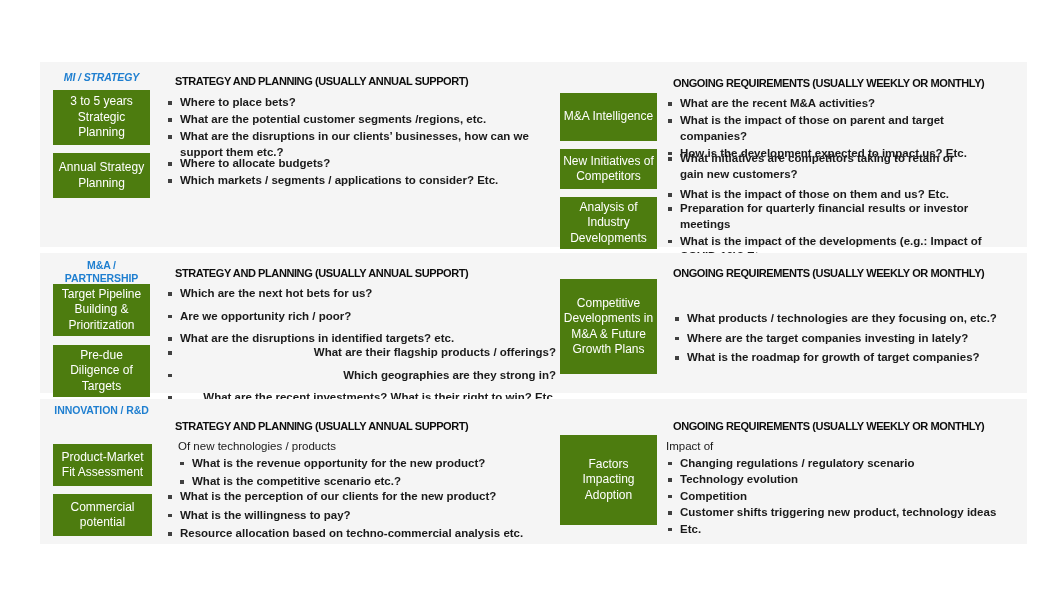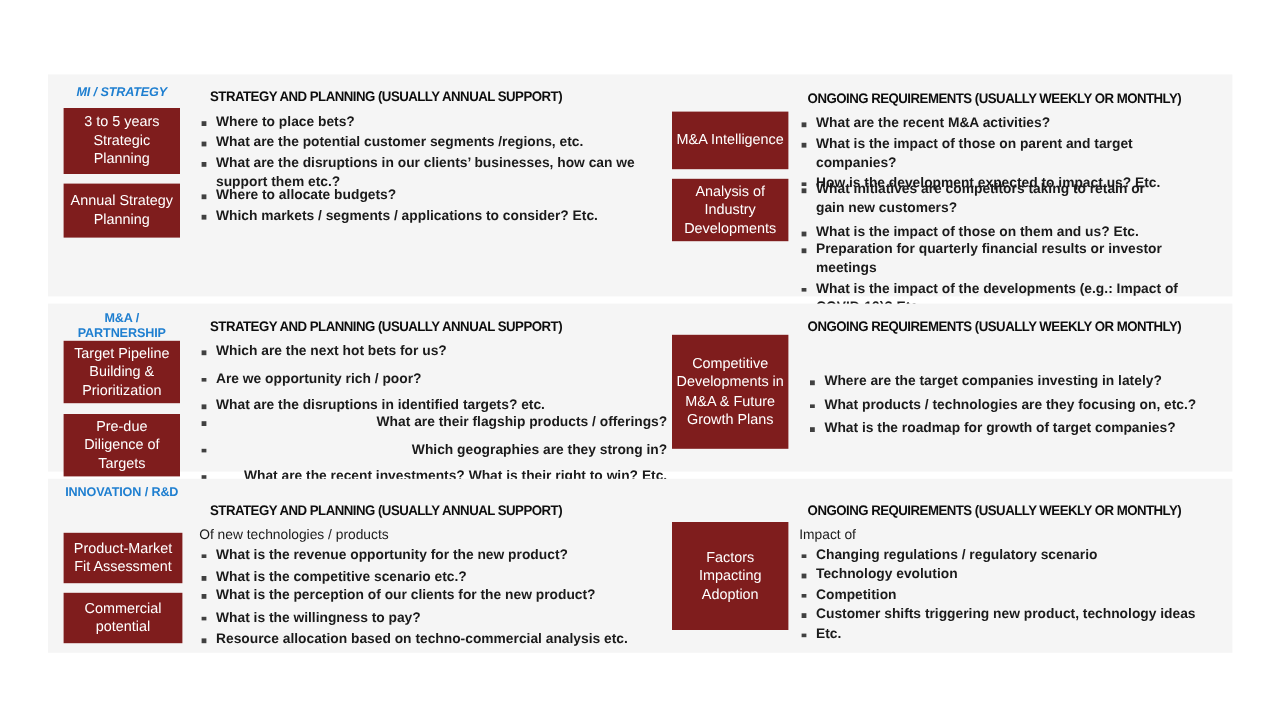--- a/index.html
+++ b/index.html
@@ -48,21 +48,21 @@
   .boxes-col {
     position: absolute;
     left: 13px;
     width: 97px;
   }
   .boxes-col.mid {
     left: 520px;
     width: 97px;
   }
   .blue-box {
-    background: #7f1d1d;
+    background: #4d7c0f;
     color: #ffffff;
     text-align: center;
     font-size: 12px;
     line-height: 15.5px;
     box-sizing: border-box;
     display: flex;
     align-items: center;
     justify-content: center;
     margin-bottom: 8px;
     padding: 3px 2px;
@@ -135,20 +135,21 @@
     </div>
     <div class="bullet-group" style="left:126px;top:94px;width:390px;">
       <ul class="bl">
         <li>Where to allocate budgets?</li>
         <li>Which markets / segments / applications to consider? Etc.</li>
       </ul>
     </div>
 
     <div class="boxes-col mid" style="top:31px;">
       <div class="blue-box" style="height:48px;">M&amp;A Intelligence</div>
+      <div class="blue-box" style="height:40px;margin-top:4px;">New Initiatives of Competitors</div>
       <div class="blue-box" style="height:52px;margin-top:4px;">Analysis of Industry Developments</div>
     </div>
 
     <div class="heading" style="left:633px;top:15px;">ONGOING REQUIREMENTS (USUALLY WEEKLY OR MONTHLY)</div>
 
     <div class="bullet-group" style="left:626px;top:34px;width:340px;">
       <ul class="bl">
         <li>What are the recent M&amp;A activities?</li>
         <li>What is the impact of those on parent and target companies?</li>
         <li>How is the development expected to impact us? Etc.</li>
@@ -195,39 +196,39 @@
     </div>
 
     <div class="boxes-col mid" style="top:26px;">
       <div class="blue-box" style="height:95px;">Competitive Developments in M&amp;A &amp; Future Growth Plans</div>
     </div>
 
     <div class="heading" style="left:633px;top:14px;">ONGOING REQUIREMENTS (USUALLY WEEKLY OR MONTHLY)</div>
 
     <div class="bullet-group" style="left:633px;top:58px;width:340px;">
       <ul class="bl">
+        <li style="margin-bottom:4px;">What products / technologies are they focusing on, etc.?</li>
         <li style="margin-bottom:4px;">Where are the target companies investing in lately?</li>
-        <li style="margin-bottom:4px;">What products / technologies are they focusing on, etc.?</li>
         <li>What is the roadmap for growth of target companies?</li>
       </ul>
     </div>
   </div>
 
   <div class="row-panel" id="row-2">
 
     <div class="col-left-label" style="top:5px;">INNOVATION / R&amp;D</div>
 
     <div class="boxes-col" style="top:36px;">
       <div class="blue-box" style="height:42px;width:99px;margin-top:9px;">Product-Market Fit Assessment</div>
       <div class="blue-box" style="height:42px;width:99px;">Commercial potential</div>
     </div>
 
     <div class="heading" style="left:135px;top:21px;">STRATEGY AND PLANNING (USUALLY ANNUAL SUPPORT)</div>
 
-    <div class="bullet-group" style="left:126px;top:40px;width:390px;">
+    <div class="bullet-group" style="left:138px;top:40px;width:390px;">
       <div class="plain">Of new technologies / products</div>
       <ul class="bl">
         <li style="margin-bottom:3px;">What is the revenue opportunity for the new product?</li>
         <li>What is the competitive scenario etc.?</li>
       </ul>
     </div>
     <div class="bullet-group" style="left:126px;top:90px;width:390px;">
       <ul class="bl">
         <li style="margin-bottom:3px;">What is the perception of our clients for the new product?</li>
         <li style="margin-bottom:3px;">What is the willingness to pay?</li>

